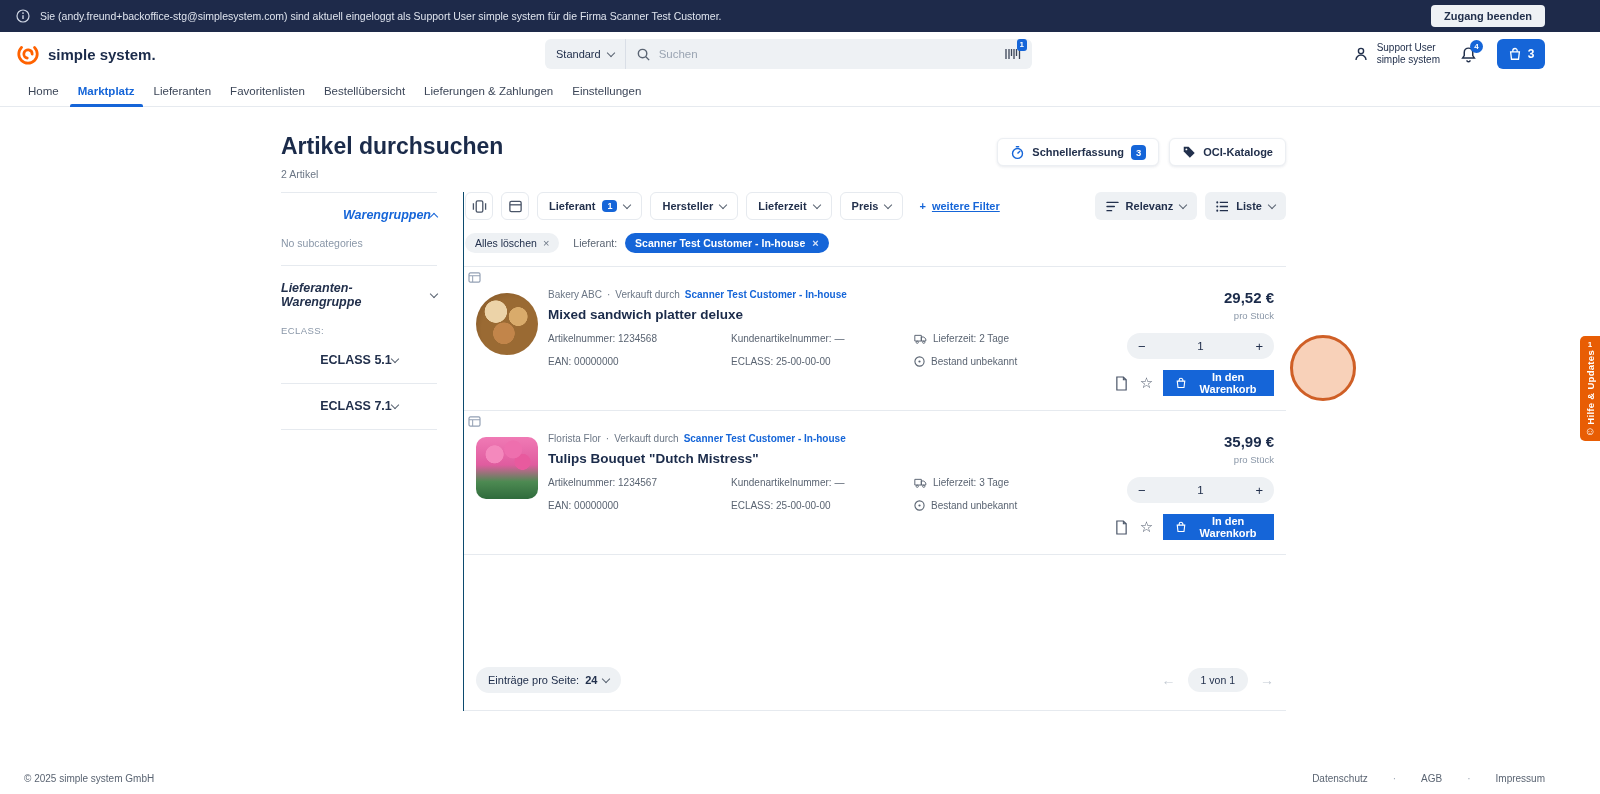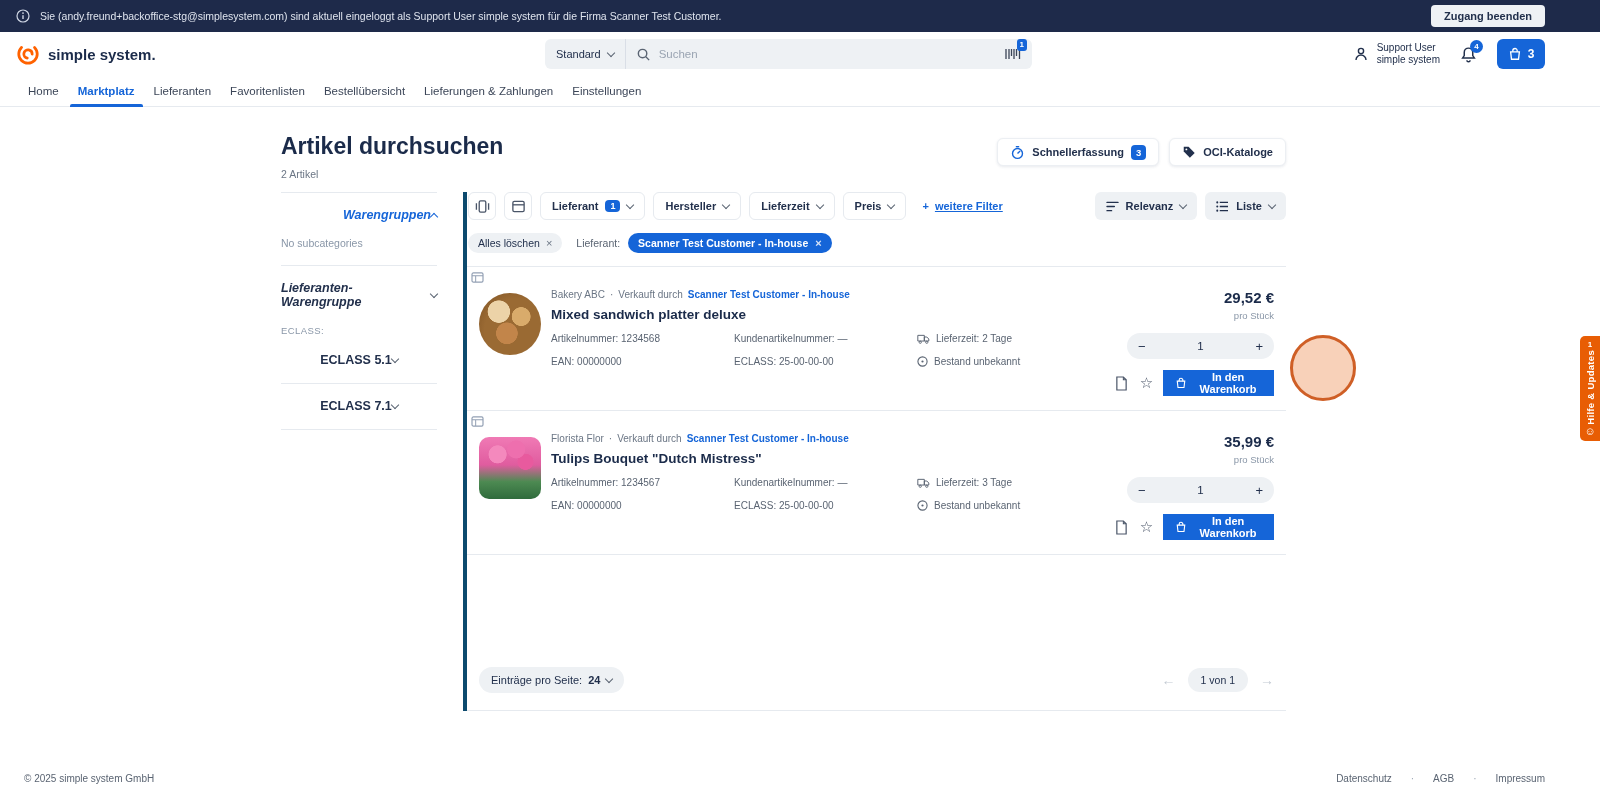--- a/index.html
+++ b/index.html
@@ -57,21 +57,21 @@
   .side-head { display:flex; justify-content:flex-end; align-items:center; font-size:12.5px; font-weight:bold; color:#22304c; cursor:pointer;font-style:italic; }
   .side-head.blue { color:#1565d8; }
   .side-empty { font-size:10.5px; color:#8a97a8; margin-top:15px; }
   .eclass-label { font-size:9.5px; color:#8a97a8; letter-spacing:.4px; margin-top:16px; }
   .eclass-row { display:flex; justify-content:center; align-items:center; font-size:12.5px; font-weight:bold; color:#22304c; margin-top:17px; cursor:pointer; }
   .chev { display:inline-block; width:6px; height:6px; border-right:1.6px solid currentColor; border-bottom:1.6px solid currentColor; transform:rotate(45deg); margin-top:-3px; }
   .chev.up { transform:rotate(-135deg); margin-top:3px; }
   .chev.gray { color:#5a6472; }
 
   
-  .main { flex:1; border-left:4px solid #0c4a6e; }
+  .main { flex:1; border-left:1px solid #0c4a6e; }
   .filter-row { display:flex; align-items:center; gap:8px; padding-left:1px; }
   .toggle-btn { width:28px; height:28px; background:#fff; border:1px solid #e6eaef; border-radius:6px; display:flex; align-items:center; justify-content:center; color:#4a5568; }
   .fdrop { height:28px; background:#fff; border:1px solid #e6eaef; border-radius:6px; display:flex; align-items:center; gap:7px; padding:0 11px; font-size:11px; font-weight:bold; color:#22304c; }
   .f-badge { background:#1565d8; color:#fff; font-size:9px; font-weight:bold; border-radius:4px; padding:1px 5px; }
   .more-filters { height:28px; background:none; border:none; color:#1565d8; font-size:11px; font-weight:bold; display:flex; align-items:center; gap:6px; padding:0 8px; }
   .right-ctrls { margin-left:auto; display:flex; gap:8px; }
   .gray-drop { height:28px; background:#eef1f4; border:none; border-radius:6px; display:flex; align-items:center; gap:7px; padding:0 11px; font-size:11px; font-weight:bold; color:#22304c; }
 
   .chips-row { display:flex; align-items:center; gap:8px; margin:12px 0 0 1px; height:22px; }
   .chip-clear { background:#eef1f4; border:none; border-radius:12px; font-size:10.5px; color:#22304c; padding:4px 10px; display:flex; align-items:center; gap:6px; }
@@ -114,21 +114,21 @@
 
   .pagination-row { display:flex; align-items:center; margin-top:112px; padding:0 0 17px 12px; border-bottom:1px solid #e6eaef; }
   .per-page { background:#eef1f4; border:none; border-radius:14px; height:26px; display:flex; align-items:center; gap:6px; padding:0 12px; font-size:11px; color:#22304c; }
   .per-page b { font-weight:bold; }
   .page-ctrl { margin-left:auto; display:flex; align-items:center; gap:12px; padding-right:12px; }
   .page-arrow { background:none; border:none; color:#c3cad3; font-size:14px; }
   .page-info { background:#eef1f4; border-radius:13px; padding:6px 13px; font-size:10.5px; color:#22304c; }
 
   
   .footer { position:absolute; left:0; right:0; bottom:0; height:32px; background:#fff; display:flex; align-items:center; padding:0 55px 0 24px; font-size:10px; color:#5a6472; }
-  .footer-links { margin-left:auto; display:flex; align-items:flex-start; gap:19px; }
+  .footer-links { margin-left:auto; display:flex; align-items:flex-start; gap:25px; }
   .footer-links span[data-name="footer-link"] { cursor:pointer; }
   .fdot { color:#9aa4b2; }
 
   
   .help-tab { position:absolute; right:0; top:336px; width:20px; height:105px; background:#e85d04; border:none; border-radius:5px 0 0 5px; color:#fff; display:flex; flex-direction:column; align-items:center; justify-content:space-between; padding:4px 0 4px; }
   .help-badge { font-size:8px; font-weight:bold; color:#fff; }
   .help-label { writing-mode:vertical-rl; transform:rotate(180deg); font-size:9.5px; font-weight:bold; letter-spacing:.3px; white-space:nowrap; }
   .help-smiley { font-size:11px; line-height:1; }
 
   

